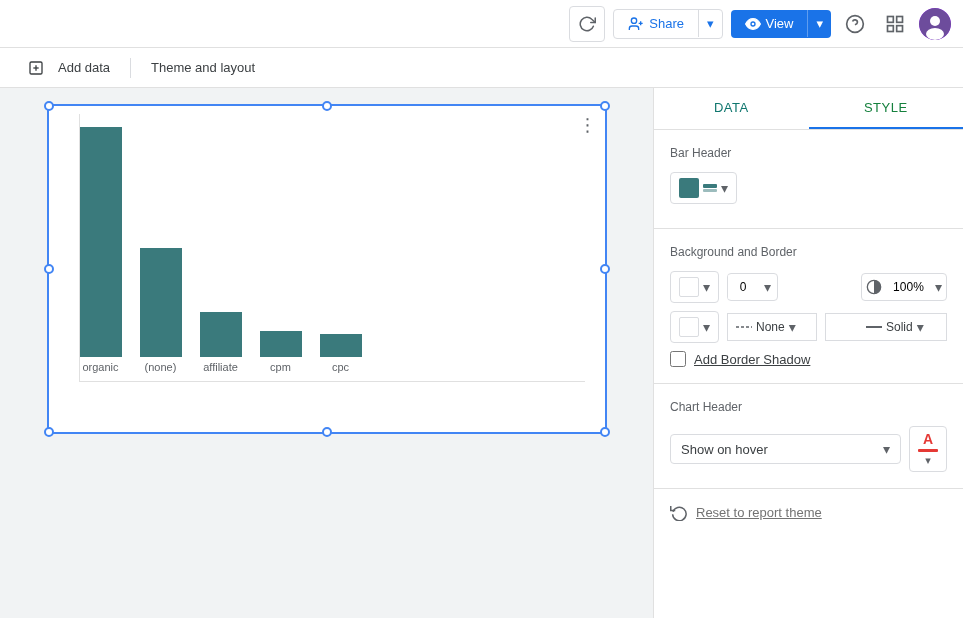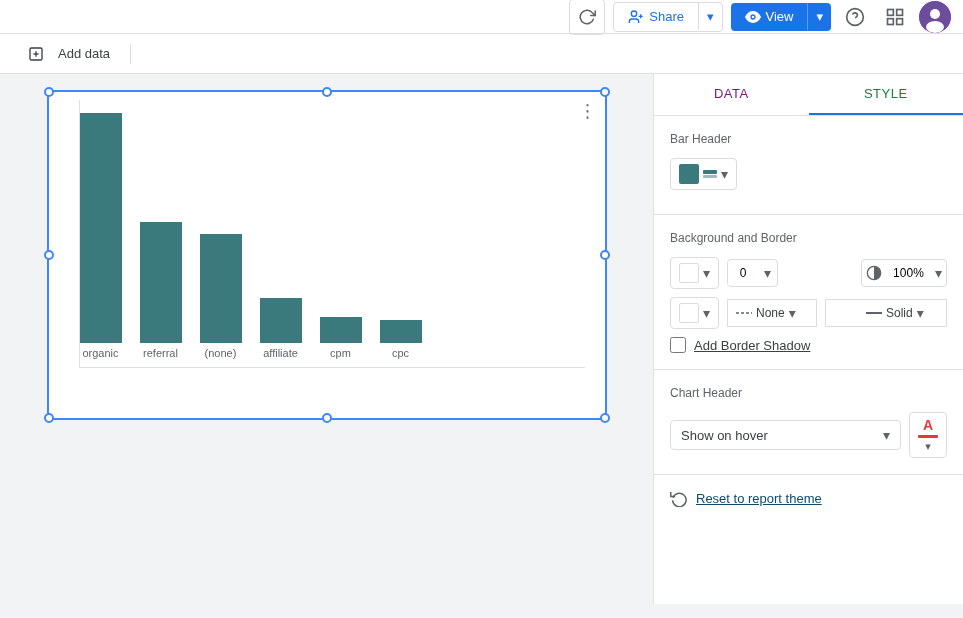--- a/index.html
+++ b/index.html
@@ -6,21 +6,21 @@
     body { font-family: 'Google Sans', Arial, sans-serif; font-size: 13px; background: #f1f3f4; color: #3c4043; }
 
     
     .top-bar {
       display: flex;
       align-items: center;
       justify-content: flex-end;
       background: #fff;
       border-bottom: 1px solid #e0e0e0;
       padding: 6px 12px;
-      height: 34px;
+      height: 48px;
       gap: 8px;
     }
     .share-btn {
       border: 1px solid #dadce0;
       color: #1a73e8;
       display: flex; align-items: center; gap: 0;
       padding: 0;
       border-radius: 4px;
       overflow: hidden;
     }
@@ -215,21 +215,21 @@
       display: flex;
       border-bottom: 1px solid #e0e0e0;
     }
     .panel-tab {
       flex: 1;
       text-align: center;
       padding: 12px 0;
       font-size: 13px;
       font-weight: 500;
       cursor: pointer;
-      color: #701a75;
+      color: #0f766e;
       text-transform: uppercase;
       letter-spacing: 0.5px;
       border-bottom: 2px solid transparent;
     }
     .panel-tab.active {
       color: #15803d;
       border-bottom: 2px solid #1a73e8;
     }
 
     .panel-section {
@@ -326,21 +326,21 @@
       border-radius: 1px;
     }
 
     
     .reset-row {
       padding: 14px 16px;
       display: flex; align-items: center; gap: 8px;
       cursor: pointer;
     }
     .reset-link {
-      color: #0c4a6e;
+      color: #737373;
       font-size: 13px;
       text-decoration: underline;
       cursor: pointer;
     }
 
     
     .opacity-input-wrap {
       display: flex; align-items: center;
       border: 1px solid #dadce0;
       border-radius: 4px;
@@ -421,20 +421,23 @@
 <div class="second-bar">
   <button class="add-data-btn">
     <svg width="16" height="16" viewBox="0 0 24 24" fill="none" stroke="#3c4043" stroke-width="2">
       <rect x="3" y="3" width="18" height="18" rx="2" ry="2"></rect>
       <line x1="12" y1="8" x2="12" y2="16"></line>
       <line x1="8" y1="12" x2="16" y2="12"></line>
     </svg>
     <span>Add data</span>
   </button>
   <div class="separator"></div>
+  <button class="theme-layout-btn">
+    <span>Theme and layout</span>
+  </button>
 </div>
 
 <div class="main-content">
 
   <div class="canvas-area">
     <div class="chart-wrapper">
 
       <div class="handle tl"></div>
       <div class="handle tm"></div>
       <div class="handle tr"></div>
@@ -445,24 +448,20 @@
       <div class="handle br"></div>
 
       <div class="more-icon">⋮</div>
 
       <div class="chart-inner">
         <div class="bars-container" id="bars-container">
 
         <div class="bar-group">
               <div class="bar" style="height: 230px;"></div>
               <div class="bar-label">organic</div>
-            </div>
-            <div class="bar-group">
-              <div class="bar" style="height: 121px;"></div>
-              <div class="bar-label">referral</div>
             </div>
             <div class="bar-group">
               <div class="bar" style="height: 109px;"></div>
               <div class="bar-label">(none)</div>
             </div>
             <div class="bar-group">
               <div class="bar" style="height: 45px;"></div>
               <div class="bar-label">affiliate</div>
             </div>
             <div class="bar-group">

